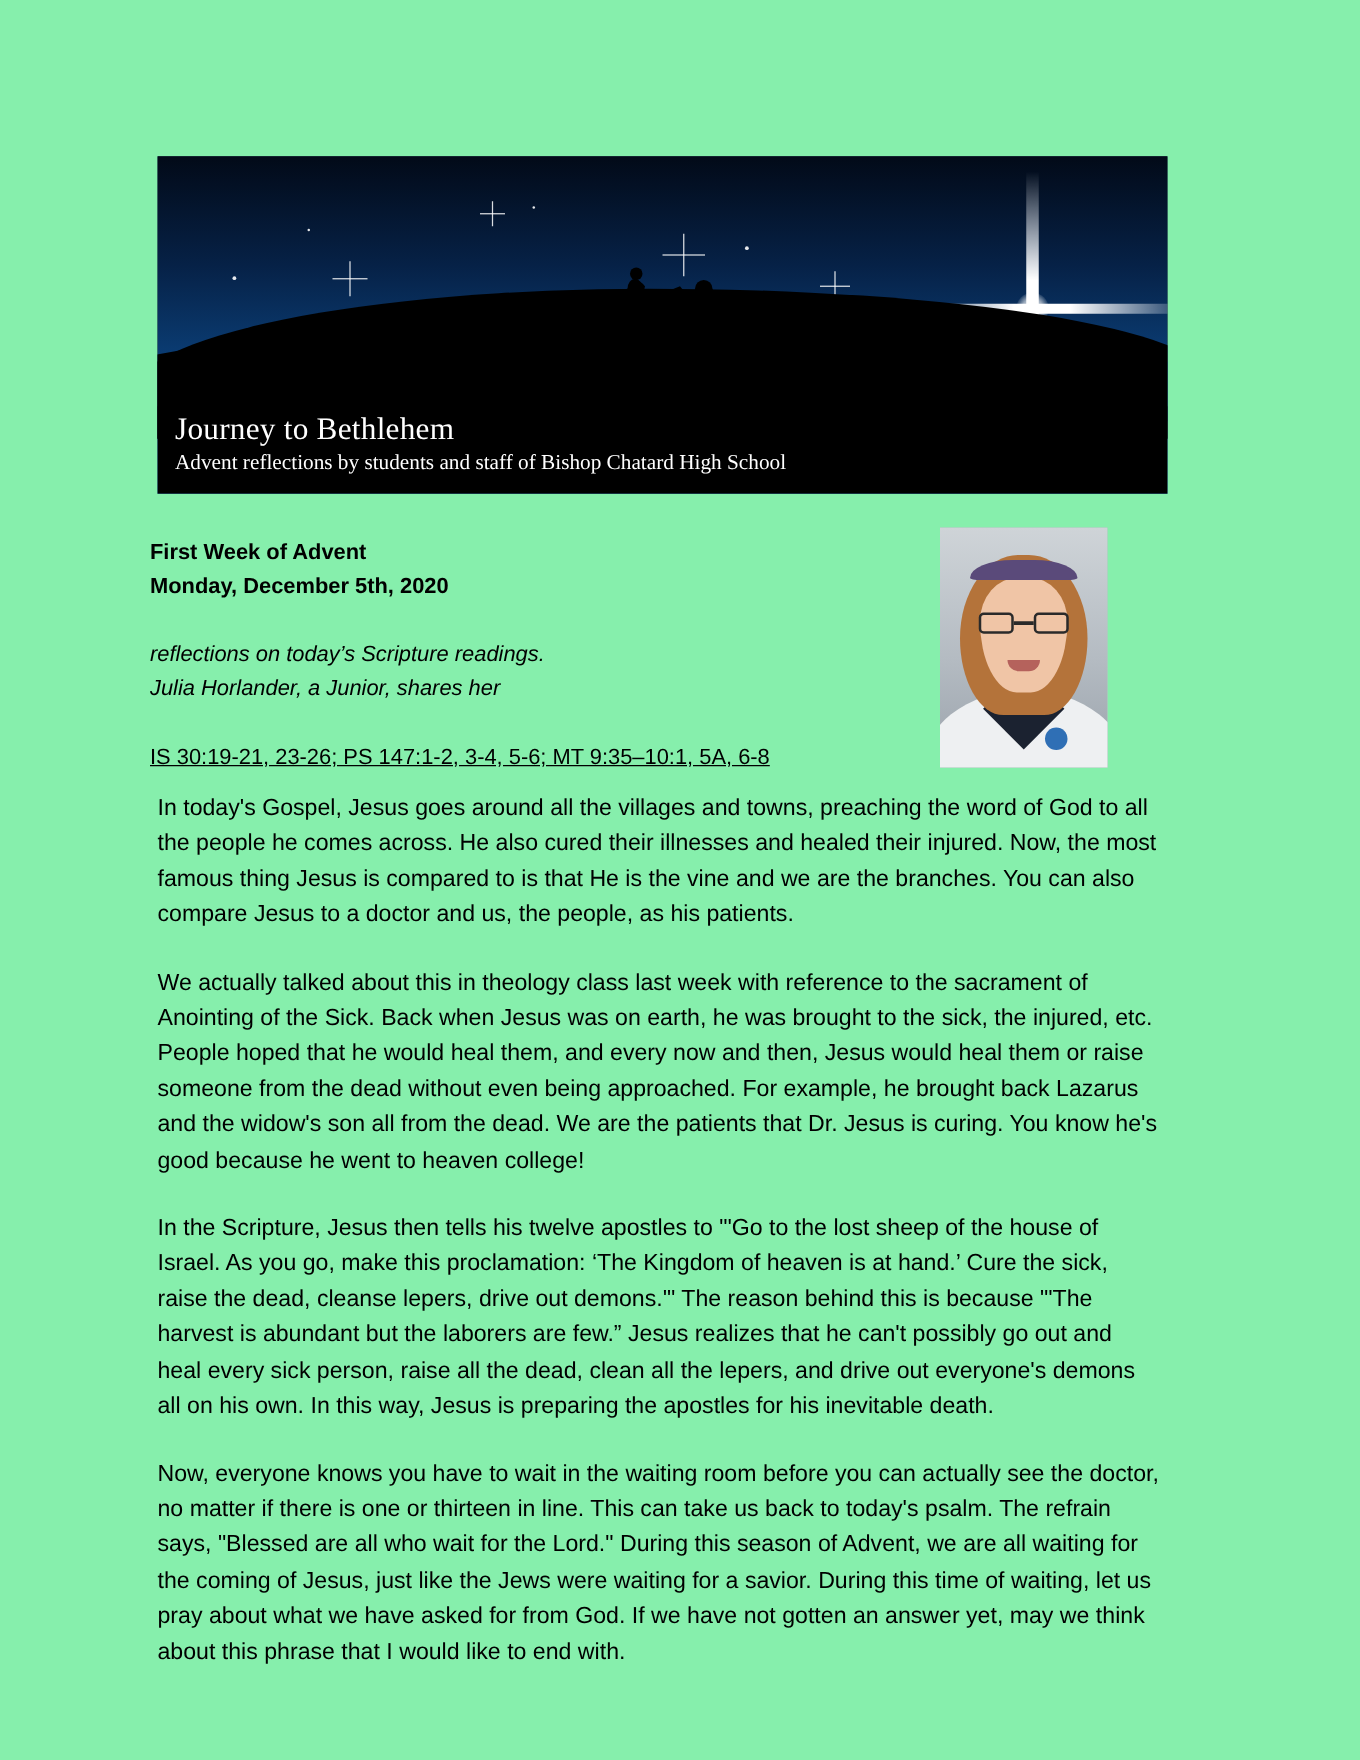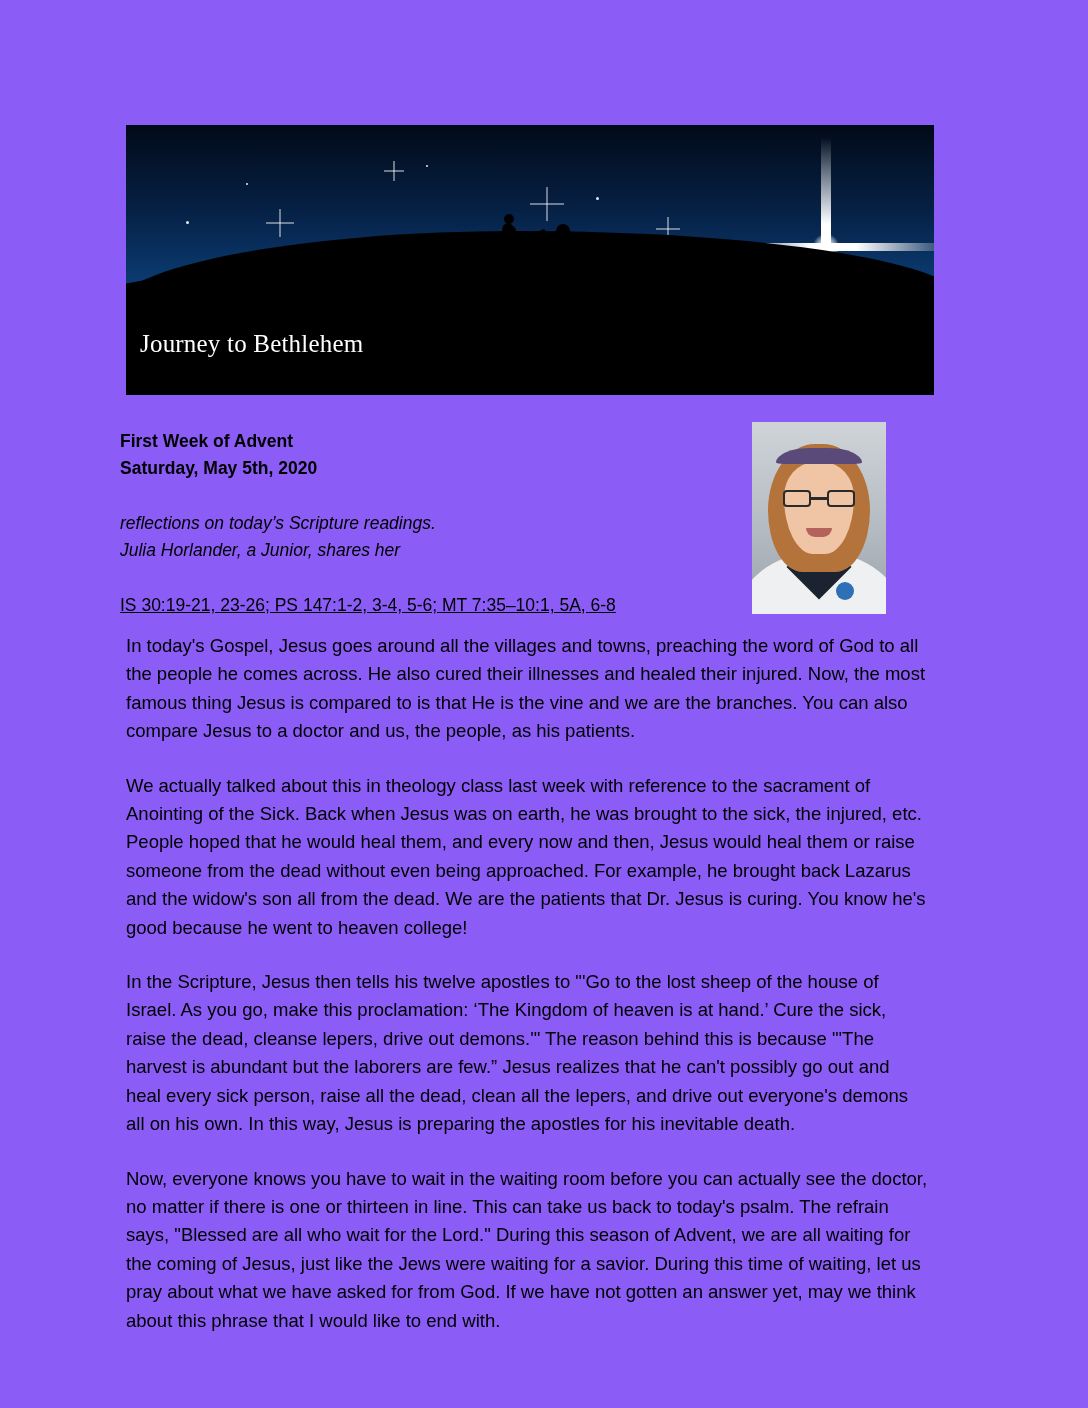--- a/index.html
+++ b/index.html
@@ -12,21 +12,21 @@
     height: 1408px;
     font-family: "Liberation Sans", sans-serif;
     color: #000000;
     position: relative;
     overflow: hidden;
   }
   .page {
     position: relative;
     width: 1088px;
     height: 1408px;
-    background: #8b5cf6;
+    background: #86efac;
   }
 
   
   .banner {
     position: absolute;
     left: 126px;
     top: 125px;
     width: 808px;
     height: 270px;
     overflow: hidden;
@@ -354,31 +354,32 @@
         <path d="M24 22 q6 -12 14 -2 l-3 14 -10 0 z"></path>
         <circle cx="31" cy="10" r="5"></circle>
         <path d="M78 30 q6 -12 13 0 l3 30 -19 0 z"></path>
         <circle cx="85" cy="22" r="7"></circle>
         <path d="M76 26 q9 -14 19 0 l-2 6 q-8 -8 -15 0 z"></path>
       </g>
     </svg>
 
     <div class="bandtext">
       <div class="band-title">Journey to Bethlehem</div>
+      <div class="band-sub">Advent reflections by students and staff of Bishop Chatard High School</div>
     </div>
   </div>
 
   <div class="headblock">
     <div class="hline">First Week of Advent</div>
-    <div class="hline">Saturday, May 5th, 2020</div>
+    <div class="hline">Monday, December 5th, 2020</div>
     <div class="gap"></div>
     <div class="italics">reflections on today’s Scripture readings.</div>
     <div class="italics">Julia Horlander, a Junior, shares her</div>
     <div class="gap"></div>
-    <div class="readings">IS 30:19-21, 23-26; PS 147:1-2, 3-4, 5-6; MT 7:35–10:1, 5A, 6-8</div>
+    <div class="readings">IS 30:19-21, 23-26; PS 147:1-2, 3-4, 5-6; MT 9:35–10:1, 5A, 6-8</div>
   </div>
 
   <div class="photo">
     <div class="bg"></div>
     <div class="shoulders"></div>
     <div class="shirt-collar"></div>
     <div class="neck"></div>
     <div class="hair"></div>
     <div class="face"></div>
     <div class="band"></div>

